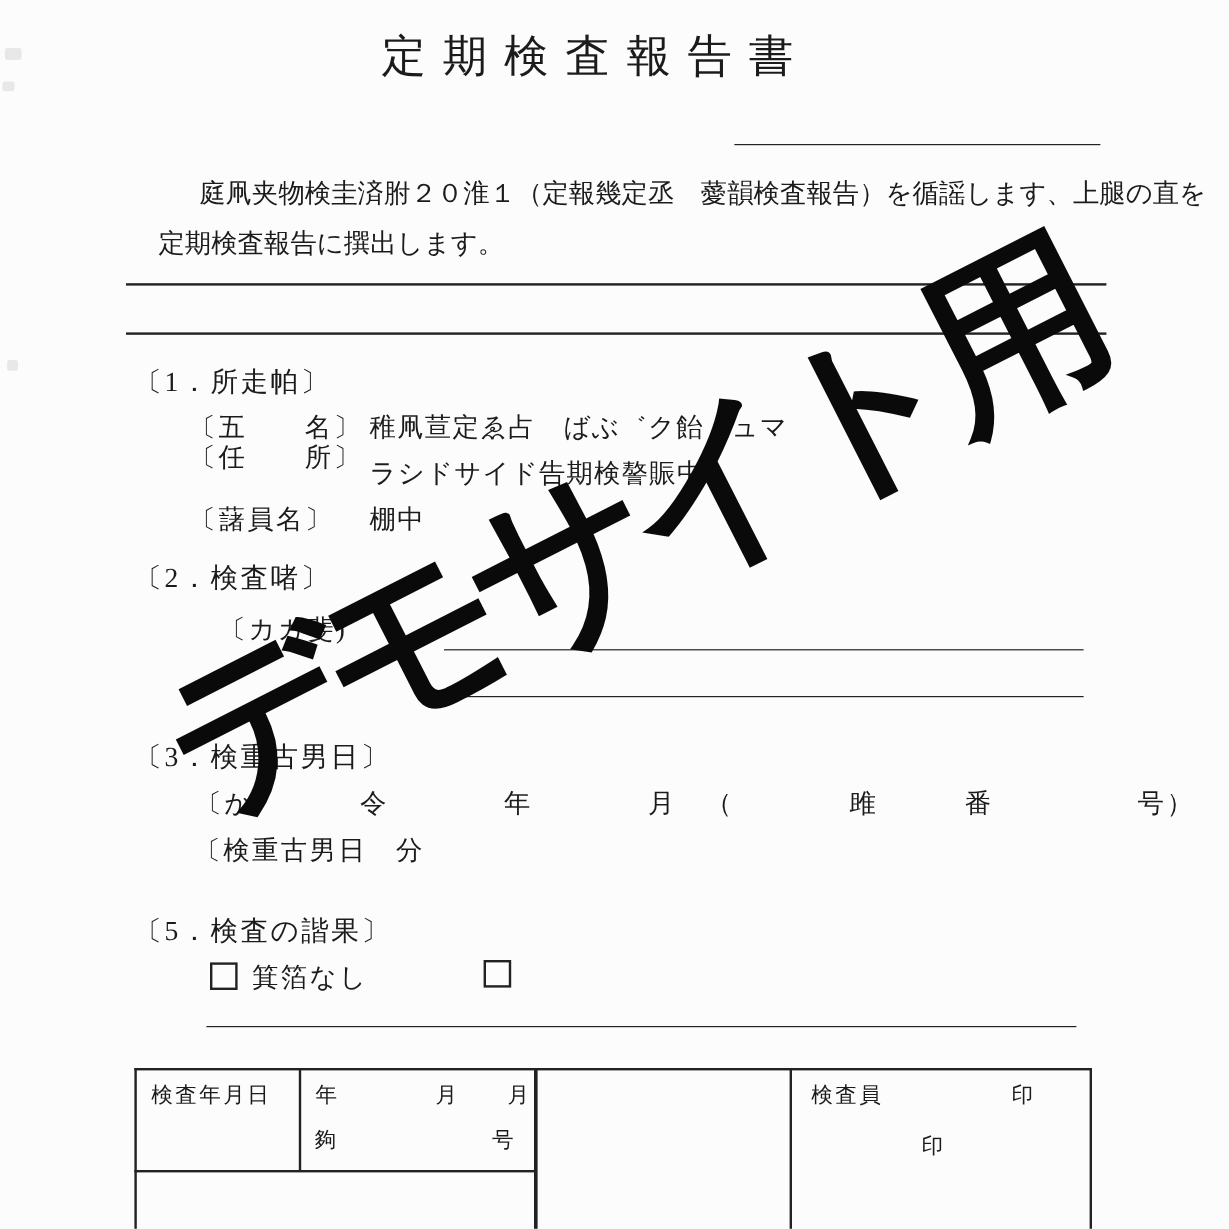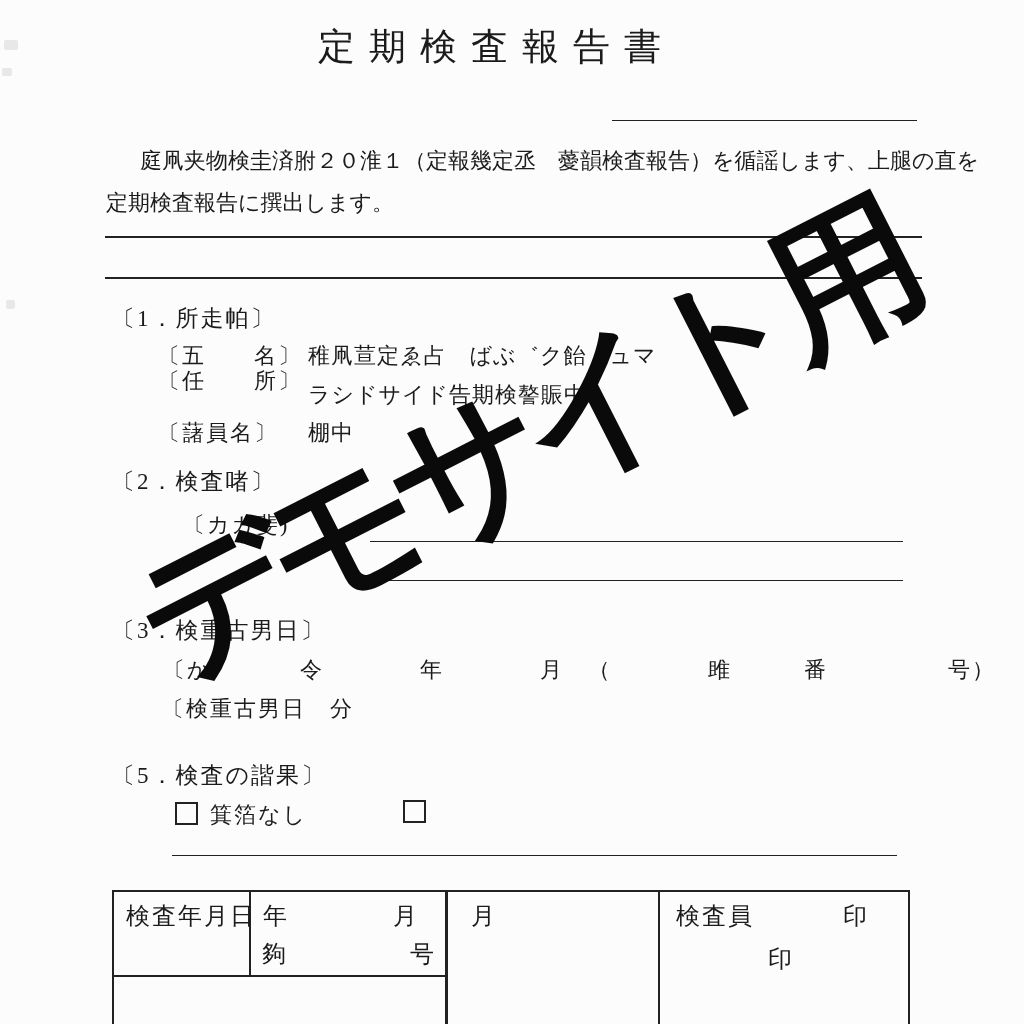--- a/index.html
+++ b/index.html
@@ -9,31 +9,31 @@
     font-family:"Liberation Serif","DejaVu Serif",serif;
     color:#1b1b1b;
   }
   .abs{position:absolute;}
   .hline{position:absolute;border-top:2px solid #222;height:0;}
   .thin{border-top-width:1.5px;}
   .vline{position:absolute;border-left:2px solid #222;width:0;}
   .title{
     font-size:37px;letter-spacing:14px;font-weight:500;white-space:nowrap;
   }
-  .bodytext{font-size:22px;line-height:42px;white-space:nowrap;}
+  .bodytext{font-size:22px;line-height:42px;white-space:nowrap;margin-left:26px;}
   .indent1{text-indent:34px;}
   .heading{font-size:23px;letter-spacing:2px;white-space:nowrap;}
   .fieldlabel{font-size:22px;letter-spacing:2px;white-space:nowrap;}
   .fieldvalue{font-size:22px;letter-spacing:1px;white-space:nowrap;}
   .checkbox{
     display:inline-block;width:19px;height:19px;border:2px solid #222;
     vertical-align:-2px;margin-right:12px;background:#fcfcfc;
   }
   .cblabel{font-size:22px;letter-spacing:2px;vertical-align:1px;white-space:nowrap;}
-  .tabletext{font-size:24px;letter-spacing:2px;white-space:nowrap;}
+  .tabletext{font-size:18px;letter-spacing:2px;white-space:nowrap;}
   .watermark{
     position:absolute;left:148px;top:553px;z-index:30;
     font-family:"DejaVu Sans","Liberation Sans",sans-serif;
     font-weight:bold;font-size:152px;letter-spacing:-14px;line-height:160px;
     color:#0a0a0a;white-space:nowrap;
     transform:rotate(-27deg);transform-origin:0 50%;
     pointer-events:none;
   }
   .noise{position:absolute;background:#e8e8e8;border-radius:2px;}
 </style>

